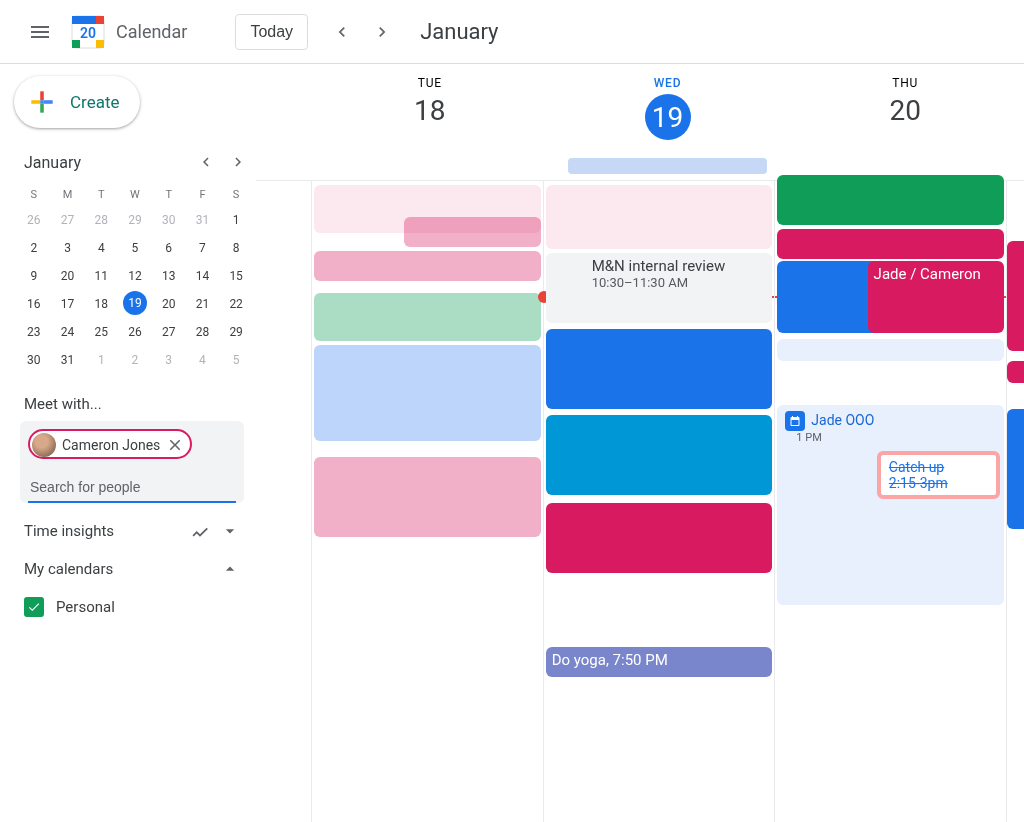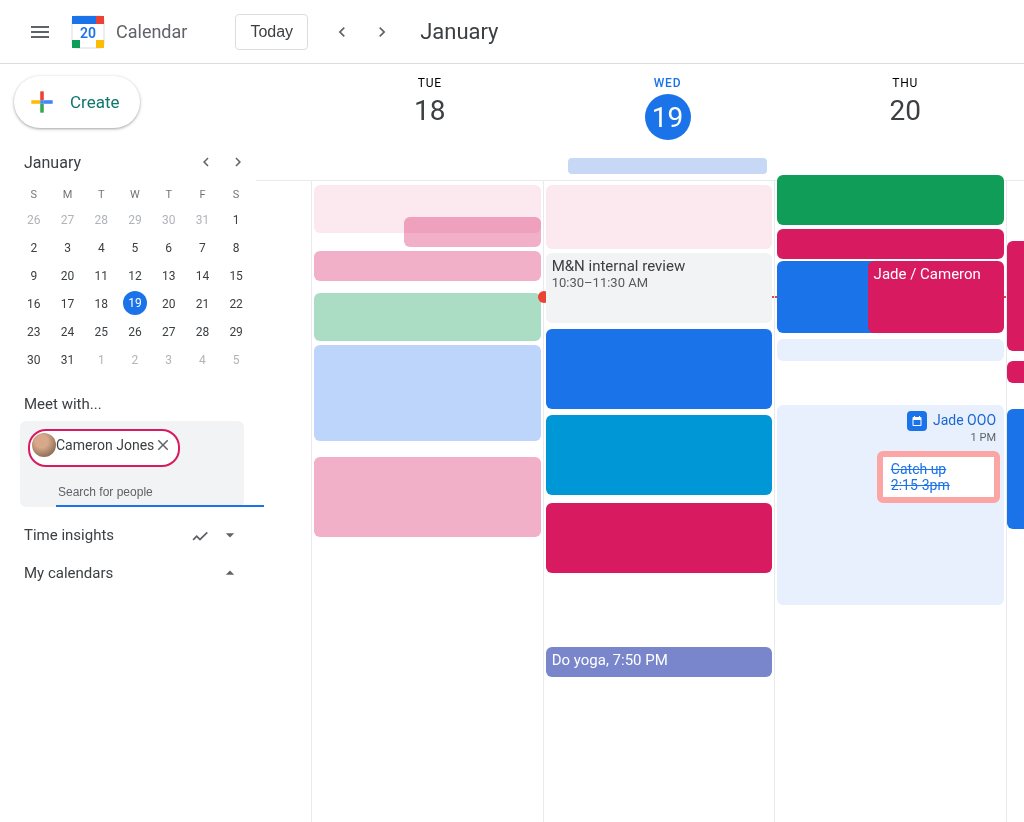--- a/index.html
+++ b/index.html
@@ -132,41 +132,41 @@
     background: #f1f3f4;
     border-radius: 6px;
     padding: 8px 8px 0 8px;
   }
   .chip {
     display: inline-flex;
     align-items: center;
     border: 2px solid #d81b60;
     border-radius: 18px;
     background: #fff;
-    padding: 2px 6px 8px 2px;
+    padding: 2px 6px 0 2px;
+    gap: 6px;
     font-size: 14px;
   }
   .avatar {
     width: 24px; height: 24px; border-radius: 50%;
     background: radial-gradient(circle at 40% 35%, #d7a88a 30%, #8d6e56 75%);
   }
   .chip-x { width: 18px; height: 18px; cursor: pointer; }
   .chip-x svg { fill: #5f6368; }
   .search-input {
     display: block;
     width: 100%;
     border: none;
     border-bottom: 2px solid #1a73e8;
     background: transparent;
-    font-size: 12px;
+    font-size: 14px;
     padding: 10px 2px 6px 2px;
     outline: none;
     margin-top: 8px;
     color: #b91c1c;
-    margin-left: 28px;
   }
   .search-input::placeholder { color: #5f6368; }
 
   .insights-row, .mycal-row {
     display: flex; align-items: center; justify-content: space-between;
     padding: 18px 16px 0 10px;
     font-size: 15px;
   }
   .row-icons { display: flex; gap: 10px; align-items: center; }
   .chev { width: 20px; height: 20px; fill: #5f6368; cursor: pointer; }
@@ -231,42 +231,41 @@
     top: -5px; left: -6px;
   }
   .ooo-block {
     position: absolute;
     left: 2px; right: 2px;
     background: #e8f0fe;
     border-radius: 6px;
     padding: 6px 8px;
     color: #1967d2;
     font-size: 14px;
-    text-align: right;
   }
   .ooo-icon {
     width: 20px; height: 20px; background: #1a73e8;
     border-radius: 4px; display: inline-flex;
     align-items: center; justify-content: center;
     margin-right: 6px; vertical-align: middle;
   }
   .ooo-icon svg { fill: #fff; width: 12px; height: 12px; }
   .catchup {
     position: absolute;
     background: #fff;
-    border: 6px solid #fca5a5;
+    border: 4px solid #fca5a5;
     border-radius: 6px;
     padding: 4px 8px;
     color: #1a73e8;
     font-size: 14px;
     text-decoration: line-through;
   }
   .ev-title { font-size: 15px; }
   .ev-time { font-size: 13px; opacity: .85; }
-  .ev-dark { color: #3c4043; }
+  .ev-dark { color: #3c4043; margin-left: 40px; }
   .ooo-sub { font-size: 11px; color: #5f6368; }
 </style>
 </head>
 <body>
 
 <div class="topbar">
   <div class="menu-btn">
     <svg width="24" height="24" viewBox="0 0 24 24">
         <path d="M3 18h18v-2H3v2zm0-5h18v-2H3v2zm0-7v2h18V6H3z"></path>
       </svg>
@@ -406,20 +405,28 @@
       </div>
     </div>
 
     <div class="mycal-row">
       <span>My calendars</span>
       <svg class="chev" viewBox="0 0 24 24">
           <path d="M7 14l5-5 5 5z"></path>
         </svg>
     </div>
     <div class="cal-list" id="cal-list">
+        <div class="cal-item">
+          <div class="checkbox" style="background:#0f9d58">
+            <svg viewBox="0 0 24 24">
+              <path d="M9 16.17 4.83 12 3.41 13.41 9 19l12-12-1.41-1.41z"></path>
+            </svg>
+          </div>
+          <span class="cal-name">Personal</span>
+        </div>
       </div>
   </div>
 
   <div class="weekgrid">
     <div class="dayheaders">
       <div class="dh-gutter"></div>
       <div class="dh-col" id="dh0">
           <div class="dh-label ">TUE</div>
           <div class="dh-num ">18</div>
         </div>
@@ -473,21 +480,21 @@
           <div class="event" style="top: 80px; height: 72px; background: rgb(26, 115, 232); right: 52%;"></div>
           <div class="event" style="top: 80px; height: 72px; background: rgb(216, 27, 96); left: 40%;">
             <div class="ev-title ">Jade / Cameron</div>
           </div>
           <div class="event" style="top: 158px; height: 22px; background: rgb(232, 240, 254);"></div>
           <div class="event" style="top: 318px; height: 98px; background: rgb(216, 27, 96);"></div>
           <div class="ooo-block" style="top: 224px; height: 200px;"><span class="ooo-icon">
               <svg viewBox="0 0 24 24">
                 <path d="M19 4h-1V2h-2v2H8V2H6v2H5a2 2 0 0 0-2 2v14a2 2 0 0 0 2 2h14a2 2 0 0 0 2-2V6a2 2 0 0 0-2-2zm0 16H5V10h14v10z"></path>
               </svg>
-            </span><span>Jade OOO</span><div class="ooo-sub" style="margin-left:32px">1 PM</div></div>
+            </span><span>Jade OOO</span><div class="ooo-sub" style="margin-left:11px">1 PM</div></div>
           <div class="catchup" style="top: 270px; left: 44%; right: 6px;">
             <div>Catch up</div>
             <div>2:15-3pm</div>
           </div>
         </div>
       <div class="day-col" style="flex:0 0 18px;border-left:1px solid #e8eaed" id="col-extra">
           <div class="event" style="top: 60px; height: 110px; background: rgb(216, 27, 96); left: 0px; right: 0px; border-radius: 6px 0px 0px 6px;"></div>
           <div class="event" style="top: 180px; height: 22px; background: rgb(216, 27, 96); left: 0px; right: 0px; border-radius: 6px 0px 0px 6px;"></div>
           <div class="event" style="top: 228px; height: 120px; background: rgb(26, 115, 232); left: 0px; right: 0px; border-radius: 6px 0px 0px 6px;"></div>
         </div>

